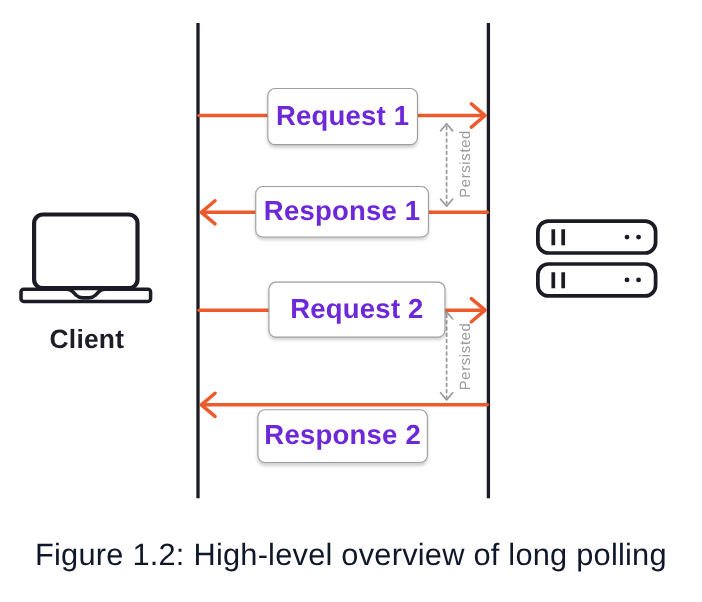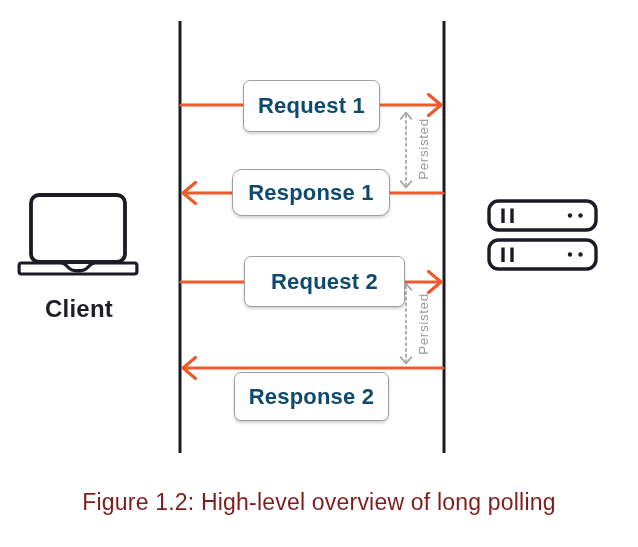--- a/index.html
+++ b/index.html
@@ -23,27 +23,27 @@
   .msg-box {
     position: absolute;
     box-sizing: border-box;
     background: #ffffff;
     border: 1.6px solid #9e9e9e;
     border-radius: 7px;
     box-shadow: 0 2px 3px rgba(0,0,0,0.18);
     display: flex;
     align-items: center;
     justify-content: center;
-    font-size: 22px;
+    font-size: 25px;
     font-weight: bold;
-    color: #0c4a6e;
+    color: #6d28d9;
     letter-spacing: 0.2px;
   }
   #box-req1  { left: 243px; top: 80px;  width: 137px; height: 52px; }
-  #box-resp1 { left: 232px; top: 169px; width: 158px; height: 47px; border-radius: 10px; }
+  #box-resp1 { left: 232px; top: 169px; width: 158px; height: 47px; }
   #box-req2  { left: 244px; top: 256px; width: 161px; height: 51px; }
   #box-resp2 { left: 234px; top: 344px; width: 155px; height: 49px; margin-top: 28px; }
   .actor-label {
     position: absolute;
     width: 120px;
     text-align: center;
     font-size: 24px;
     font-weight: bold;
     color: #1d1d28;
     letter-spacing: 0.2px;
@@ -59,23 +59,23 @@
     letter-spacing: 0.6px;
   }
   #persisted-1 { left: 423px; top: 149px; }
   #persisted-2 { left: 423px; top: 324px; }
   #caption {
     position: absolute;
     left: 0;
     top: 489px;
     width: 638px;
     text-align: center;
-    font-size: 23px;
+    font-size: 28px;
     font-weight: 400;
-    color: #7f1d1d;
+    color: #0f172a;
     letter-spacing: 0.2px;
   }
 </style>
 </head>
 <body>
 
 <div id="stage">
 
   <svg id="diagram-svg" width="638" height="547" viewBox="0 0 638 547">
 

